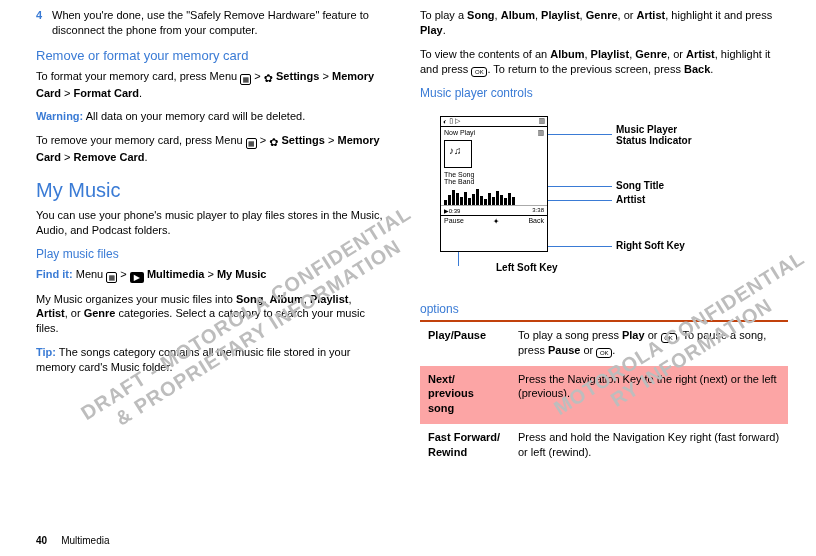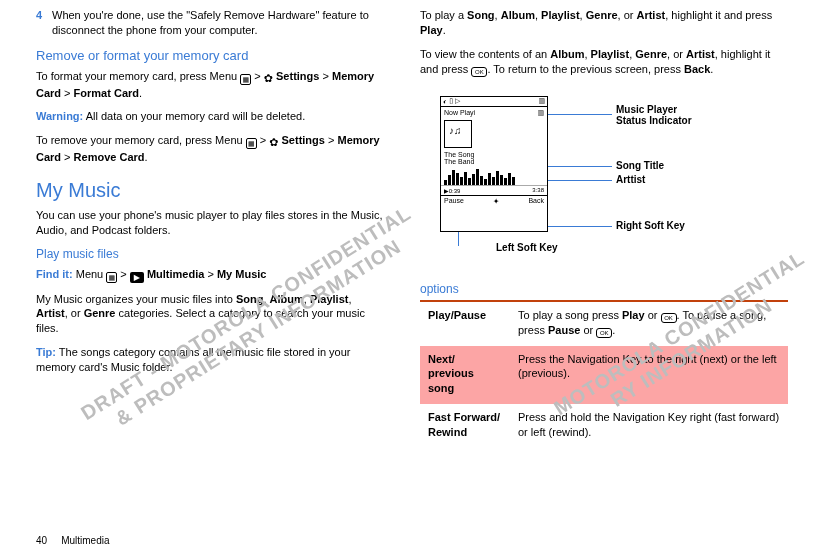--- a/index.html
+++ b/index.html
@@ -66,21 +66,21 @@
 
   
   .opt-head { color:#3a7bd5; font-size:12px; padding:4px 0 4px; border-bottom:2px solid #c2410c; margin-top:6px;}
   table { width:100%; border-collapse:collapse; font-size:11px;}
   td { padding:6px 8px 8px; vertical-align:top; line-height:1.35;margin-left:28px;}
   tr.alt td { background:#fca5a5; }
   td.k { font-weight:bold; width:90px;}
 
   
   .footer { position:absolute; bottom:10px; left:36px; font-size:10px; color:#000;}
-  .footer .pg{ font-weight:normal; margin-right:14px;}
+  .footer .pg{ font-weight:bold; margin-right:14px;}
 
   
   .wm { position:absolute; color:#bdbdbd; font-weight:bold; transform:rotate(-32deg); pointer-events:none; letter-spacing:1px; white-space:pre; text-align:center;}
   .wm1 { left:60px; top:300px; font-size:20px; }
   .wm2 { left:540px; top:320px; font-size:20px; }
 </style>
 </head>
 <body>
 
 <div class="wm wm1">DRAFT - MOTOROLA CONFIDENTIAL
@@ -126,20 +126,21 @@
   </div>
 
   <div class="col col-right">
     <p>
       <span>To play a </span><span class="b">Song</span>, <span class="b">Album</span>, <span class="b">Playlist</span>, <span class="b">Genre</span>, or <span class="b">Artist</span><span>, highlight it and press </span><span class="b">Play</span><span>.</span>
     </p>
     <p>
       <span>To view the contents of an </span><span class="b">Album</span>, <span class="b">Playlist</span>, <span class="b">Genre</span>, or <span class="b">Artist</span><span>, highlight it and press </span><span class="icon-ok">OK</span><span>. To return to the previous screen, press </span><span class="b">Back</span><span>.</span>
     </p>
 
+    <h3 class="h-blue-sm">Music player controls</h3>
 
     <div class="diagram-wrap">
       <div class="phone-screen">
         <div class="ps-top">
             <span>◐</span>
             <span>▯</span>
             <span>▷</span>
             <span style="margin-left:auto">▥</span>
           </div>
         <div class="ps-np">

